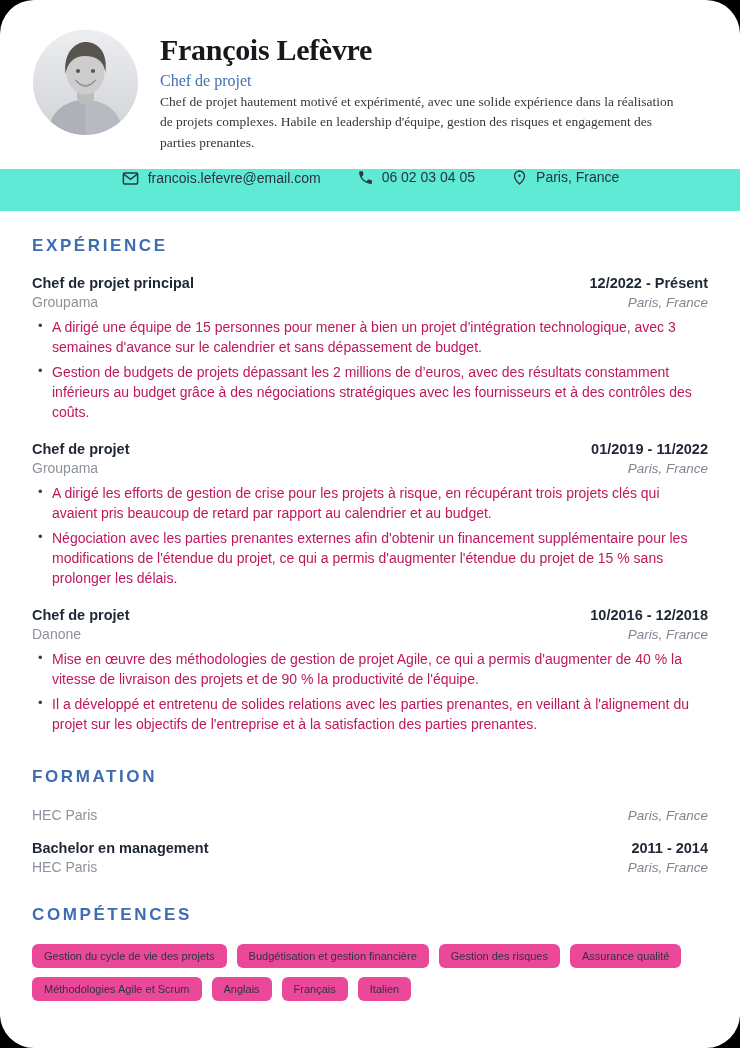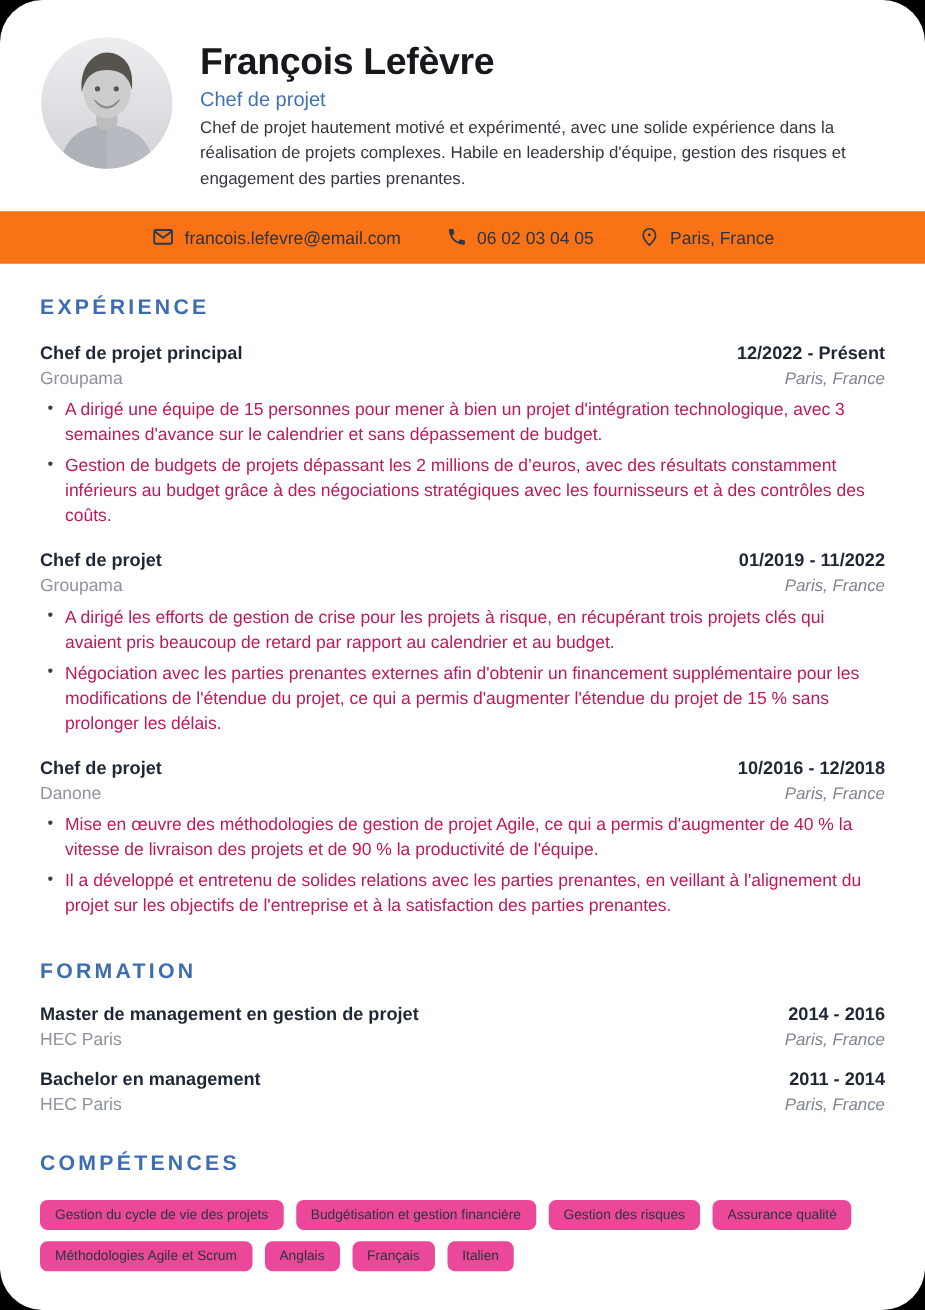--- a/index.html
+++ b/index.html
@@ -25,21 +25,21 @@
     padding: 30px 32px 16px 33px;
   }
   .avatar {
     flex: 0 0 105px;
     width: 105px;
     height: 105px;
     border-radius: 50%;
     overflow: hidden;
     background: #e4e5e8;
   }
-  .header-text { padding-top: 3px; }
+  .header-text { padding-top: 3px; font-family: Liberation Serif, serif; }
   .name {
     font-size: 30px;
     font-weight: 700;
     color: #16181c;
     letter-spacing: -0.3px;
     line-height: 1.1;
     margin: 0;
   }
   .job-title {
     font-size: 16px;
@@ -50,23 +50,23 @@
   .summary {
     margin-top: 2px;
     font-size: 13.5px;
     line-height: 1.5;
     color: #33373e;
     max-width: 518px;
   }
   
   .contact-bar {
     height: 42px;
-    background: #f97316;
-    display: flex;
-    align-items: center;
+    background: #5eead4;
+    display: flex;
+    align-items: flex-start;
     justify-content: center;
     gap: 36px;
   }
   .contact-item {
     display: flex;
     align-items: center;
     gap: 8px;
     font-size: 14px;
     color: #2b3340;
   }
@@ -260,24 +260,20 @@
       <ul class="bullets">
         <li>Mise en œuvre des méthodologies de gestion de projet Agile, ce qui a permis d'augmenter de 40 % la vitesse de livraison des projets et de 90 % la productivité de l'équipe.</li>
         <li>Il a développé et entretenu de solides relations avec les parties prenantes, en veillant à l'alignement du projet sur les objectifs de l'entreprise et à la satisfaction des parties prenantes.</li>
       </ul>
     </div>
 
     <div class="section-heading" style="margin-top:33px">FORMATION</div>
 
     <div class="entry edu-entry">
       <div class="entry-row">
-        <span class="entry-title">Master de management en gestion de projet</span>
-        <span class="entry-dates">2014 - 2016</span>
-      </div>
-      <div class="entry-row">
         <span class="entry-company">HEC Paris</span>
         <span class="entry-location">Paris, France</span>
       </div>
     </div>
 
     <div class="entry edu-entry">
       <div class="entry-row">
         <span class="entry-title">Bachelor en management</span>
         <span class="entry-dates">2011 - 2014</span>
       </div>

